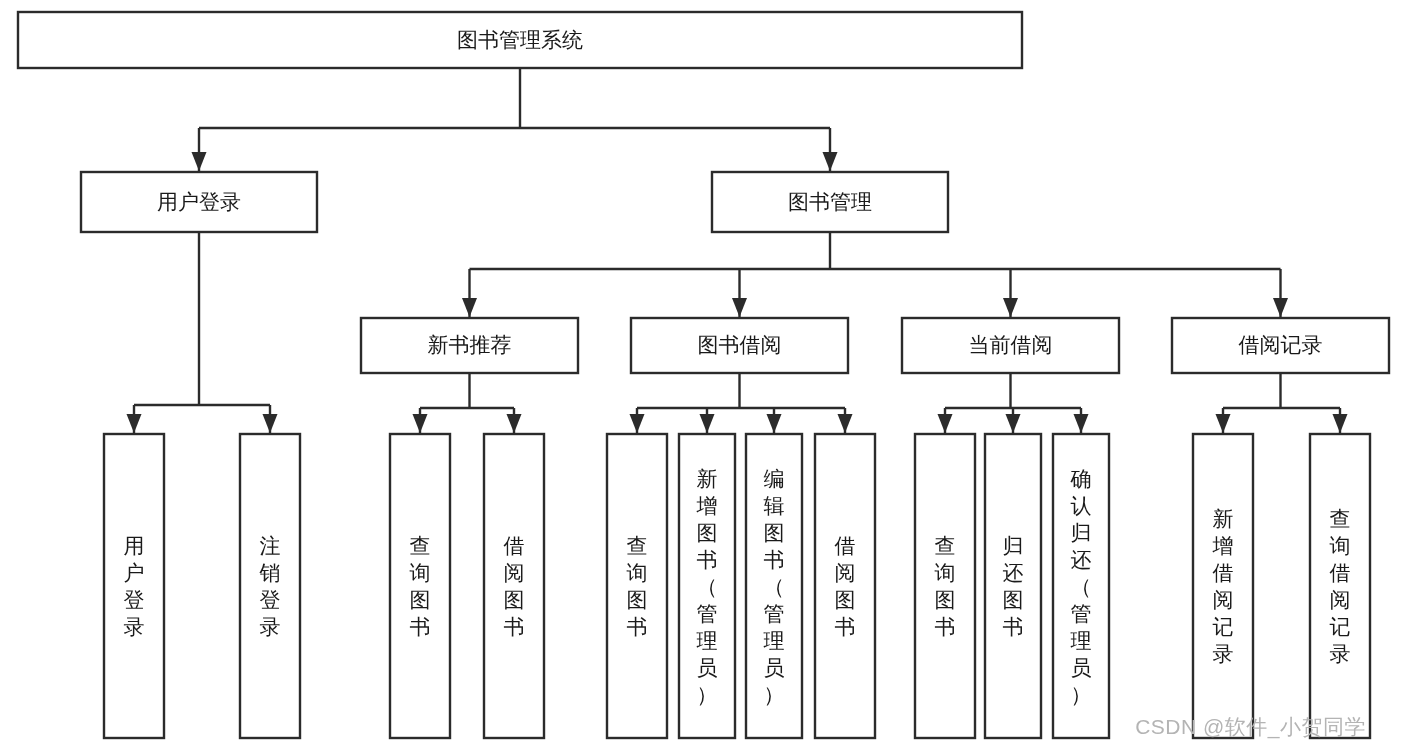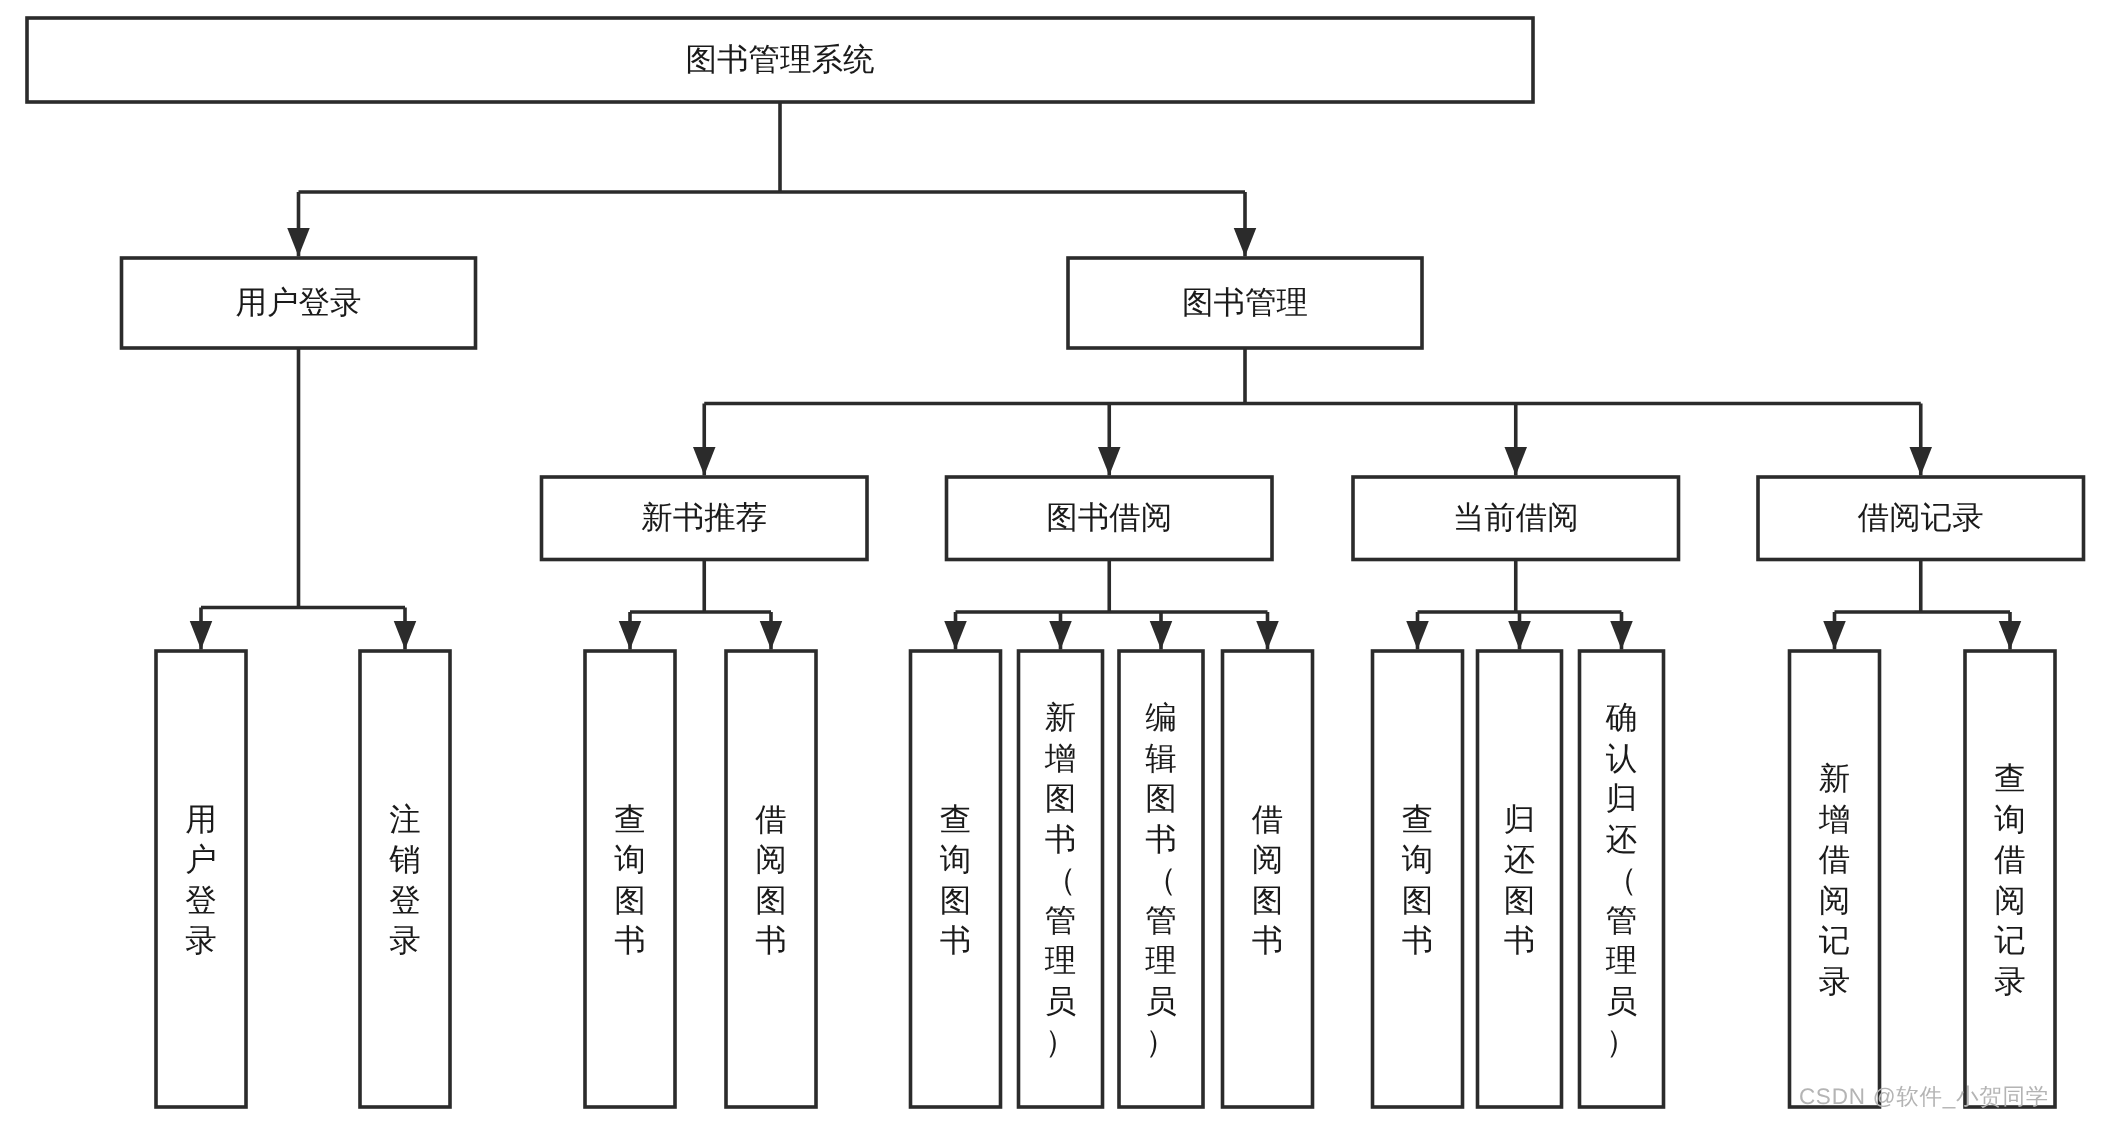--- a/index.html
+++ b/index.html
@@ -54,21 +54,21 @@
     font-family: "Liberation Sans", "DejaVu Sans", sans-serif;
     font-size: 21px;
     fill: #1a1a1a;
     text-anchor: middle;
   }
   .watermark {
     position: absolute;
     right: 12px;
     bottom: 6px;
     font-family: "Liberation Sans", "DejaVu Sans", sans-serif;
-    font-size: 15px;
+    font-size: 21px;
     color: #b4b4b4;
     letter-spacing: 0.5px;
     white-space: nowrap;
     pointer-events: none;
   }
 </style>
 </head>
 <body>
 
 <div id="diagram-root">

